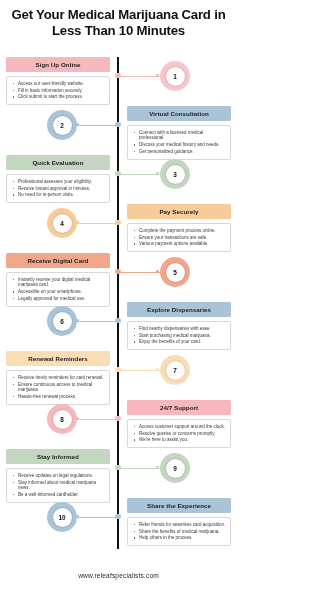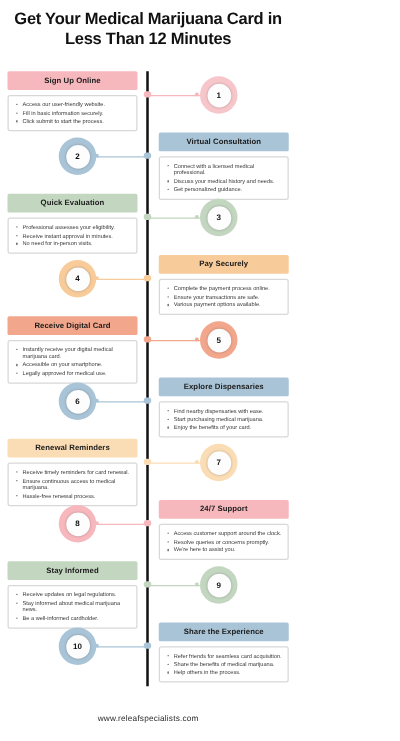--- a/index.html
+++ b/index.html
@@ -164,21 +164,21 @@
     width: 237px;
     text-align: center;
     font-size: 6.6px;
     color: #2b2b2b;
     letter-spacing: 0.15px;
   }
 </style>
 </head>
 <body>
 
-<div class="title">Get Your Medical Marijuana Card in Less Than 12 Minutes</div>
+<div class="title">Get Your Medical Marijuana Card in Less Than 10 Minutes</div>
 
 <div class="timeline">
   <div class="spine"></div>
   <div id="steps-container">
       <div class="step left" style="top: 0px;">
         <div class="connector" style="background: rgb(246, 184, 189);"></div>
         <div class="node" style="background: rgb(246, 184, 189);"></div>
         <div class="endcap" style="background: rgb(246, 184, 189);"></div>
         <div class="card">
           <div class="card-header" style="background: rgb(246, 184, 189);">Sign Up Online</div>

